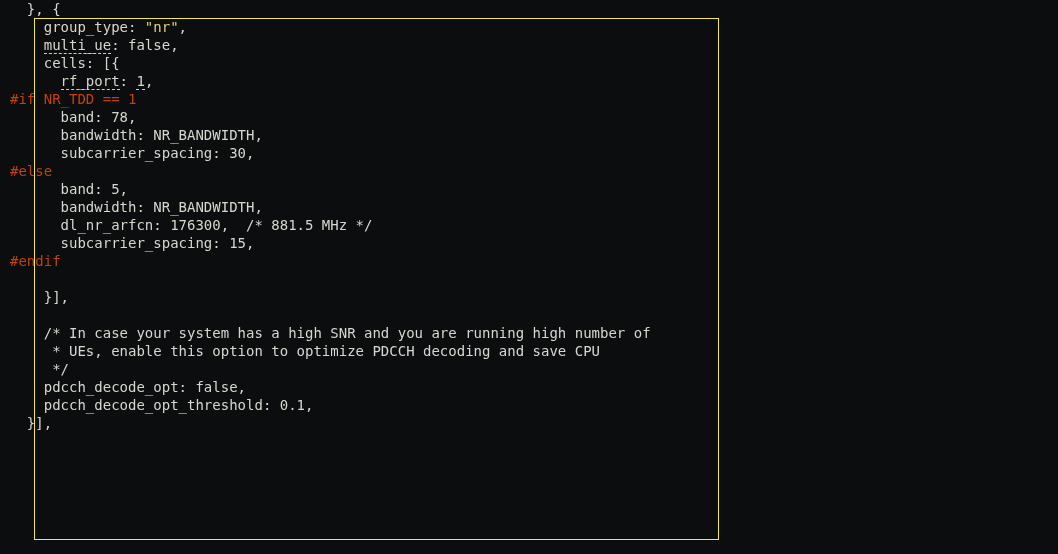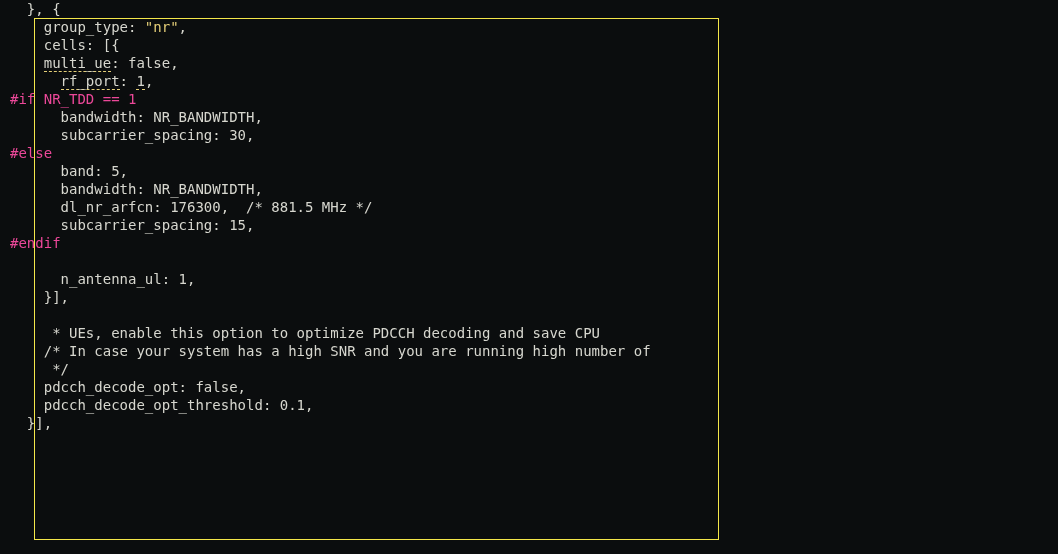--- a/index.html
+++ b/index.html
@@ -1,54 +1,54 @@
 <!DOCTYPE html>
 <html><head>
 <meta charset="utf-8">
 <style>
   html,body{margin:0;padding:0;background:#0b0d0e;color:#d7d7cf;font-family:Menlo,Consolas,"DejaVu Sans Mono",monospace;font-size:14px;line-height:18px}
   .editor{position:relative;width:1058px;height:554px;background:#0b0d0e;overflow:hidden}
   .gutter{position:absolute;left:0;top:0;width:8px;height:100%;background:#0b0d0e}
   .gutter::after{content:"";position:absolute;left:0;top:0;width:2px;height:100%;background:#0b0d0e}
   .code{position:absolute;left:0;top:0;padding-left:10px}
   .line{white-space:pre;height:18px}
-  .k{color:#ec4899}
+  .k{color:#c2410c}
   .s{color:#e5cf78}
   .t{color:#d7d7cf}
   .blackbox{display:inline-block;width:108px;height:18px;background:#000;vertical-align:top}
   .spell{border-bottom:1px dashed #e5cf78}
   .selbox{position:absolute;border:1px solid #f4e74a;pointer-events:none}
 </style>
 </head>
 <body>
 
 <div class="editor">
   <div class="gutter"></div>
 
   <div class="selbox" style="left:34px;top:18px;width:683px;height:520px"></div>
 
   <div class="code">
     <div class="line"><span class="t">  }, {</span></div>
     <div class="line"><span class="t">    group_type: </span><span class="s">"nr"</span><span class="t">,</span></div>
+    <div class="line"><span class="t">    </span><span class="t spell">multi_ue</span><span class="t">: false,</span></div>
     <div class="line"><span class="t">    cells: [{</span></div>
-    <div class="line"><span class="t">    </span><span class="t spell">multi_ue</span><span class="t">: false,</span></div>
     <div class="line"><span class="t">      </span><span class="t spell">rf_port</span><span class="t">: </span><span class="t spell">1</span><span class="t">,</span></div>
     <div class="line"><span class="k">#if</span><span class="k"> NR_TDD == 1</span></div>
+    <div class="line"><span class="t">      band: 78,</span></div>
     <div class="line"><span class="t">      bandwidth: NR_BANDWIDTH,</span></div>
     <div class="line"><span class="t">      </span><span class="t">subcarrier_spacing</span><span class="t">: 30,</span></div>
     <div class="line"><span class="k">#else</span></div>
     <div class="line"><span class="t">      band: 5,</span></div>
     <div class="line"><span class="t">      bandwidth: NR_BANDWIDTH,</span></div>
     <div class="line"><span class="t">      </span><span class="t">dl_nr_arfcn</span><span class="t">: 176300,  </span><span class="t">/* 881.5 MHz */</span></div>
     <div class="line"><span class="t">      </span><span class="t">subcarrier_spacing</span><span class="t">: 15,</span></div>
     <div class="line"><span class="k">#endif</span></div>
     <div class="line"><span class="t"> </span></div>
-    <div class="line"><span class="t">      </span><span class="t">n_antenna_ul</span><span class="t">: 1,</span></div>
     <div class="line"><span class="t">    }],</span></div>
     <div class="line"><span class="t"> </span></div>
+    <div class="line"><span class="t">    </span><span class="t">/* In case your system has a high SNR and you are running high number of</span></div>
     <div class="line"><span class="t">     * UEs, enable this option to optimize PDCCH decoding and save CPU</span></div>
-    <div class="line"><span class="t">    </span><span class="t">/* In case your system has a high SNR and you are running high number of</span></div>
     <div class="line"><span class="t">     */</span></div>
     <div class="line"><span class="t">    </span><span class="t">pdcch_decode_opt</span><span class="t">: false,</span></div>
     <div class="line"><span class="t">    </span><span class="t">pdcch_decode_opt_threshold</span><span class="t">: 0.1,</span></div>
     <div class="line"><span class="t">  }],</span></div>
   </div>
 </div>
 
 </body></html>

